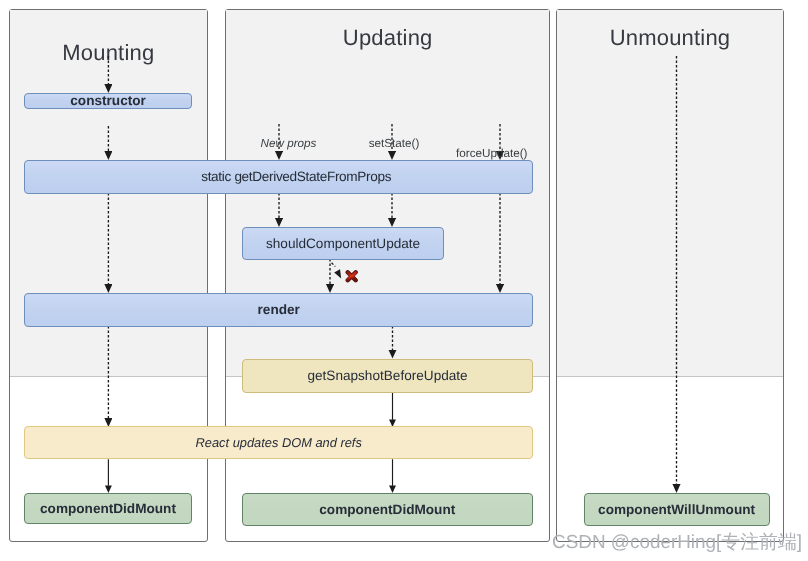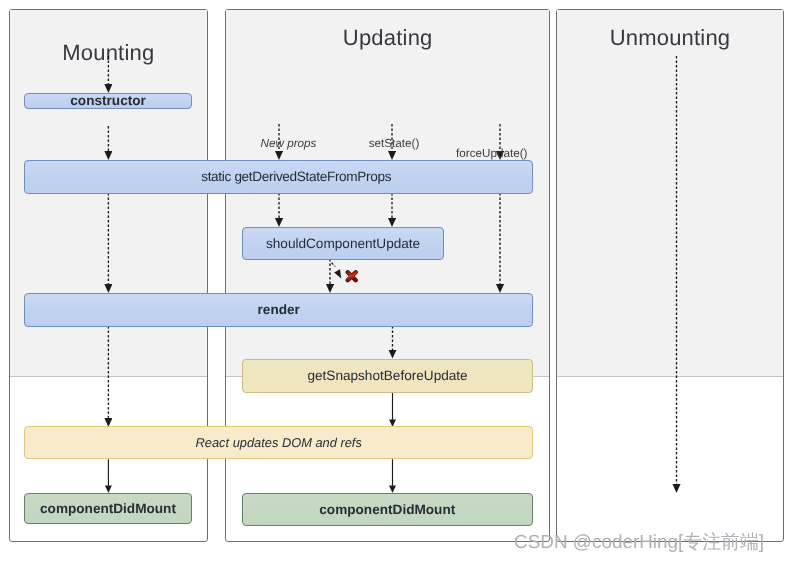--- a/index.html
+++ b/index.html
@@ -95,34 +95,35 @@
   <div class="node yellow2" style="left:242.1px;top:358.6px;width:290.9px;height:34.2px;">getSnapshotBeforeUpdate</div>
 
   <div class="node blue b" style="left:24.4px;top:292.5px;width:508.6px;height:34.0px;">render</div>
 
   <div class="node yellow it" style="left:24.4px;top:426.4px;width:508.6px;height:32.8px;">React updates DOM and refs</div>
 
   <div class="node green b" style="left:24.4px;top:492.9px;width:167.2px;height:31px;">componentDidMount</div>
 
   <div class="node green b" style="left:241.7px;top:492.9px;width:291.2px;height:32.8px;">componentDidMount</div>
 
+  <div class="node green b" style="left:583.5px;top:492.7px;width:186.2px;height:33.0px;">componentWillUnmount</div>
 
   <div style="position:absolute;left:345.2px;top:269.6px;width:13.4px;height:12.6px;">
     <svg width="13.4" height="12.6" viewBox="0 0 13.4 12.6">
       <defs>
         <linearGradient id="xg" x1="0" y1="0" x2="0.35" y2="1">
           <stop offset="0" stop-color="#8d1a10"></stop>
           <stop offset="0.42" stop-color="#c2241a"></stop>
           <stop offset="0.55" stop-color="#e03a18"></stop>
           <stop offset="0.72" stop-color="#b51f14"></stop>
           <stop offset="1" stop-color="#6b1208"></stop>
         </linearGradient>
       </defs>
       <g stroke-linecap="round">
         <path d="M2.7,2.3 L10.7,10.3 M10.7,2.3 L2.7,10.3" stroke="#3d0f06" stroke-width="4.3" fill="none"></path>
         <path d="M2.8,2.5 L10.6,10.1 M10.6,2.5 L2.8,10.1" stroke="url(#xg)" stroke-width="3.1" fill="none"></path>
       </g>
     </svg>
   </div>
 
-  <div class="wm" style="left:514px;top:528.8px;">CSDN @coderHing[专注前端]</div>
+  <div class="wm" style="left:552px;top:528.8px;">CSDN @coderHing[专注前端]</div>
 
 </div>
 
 </body></html>

